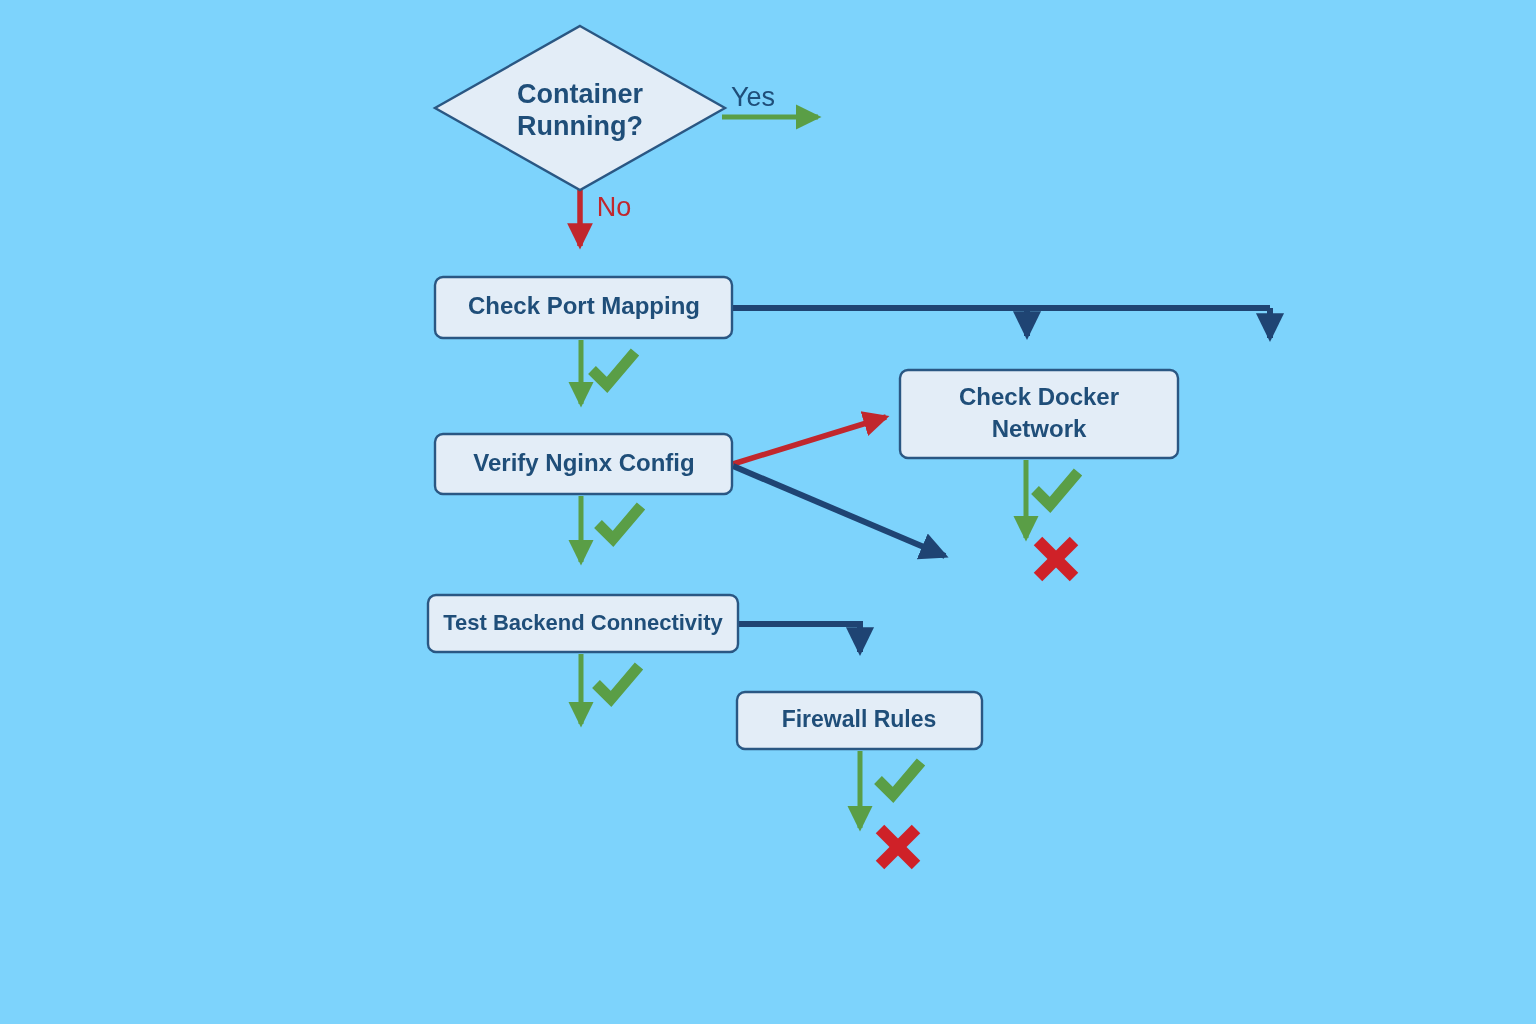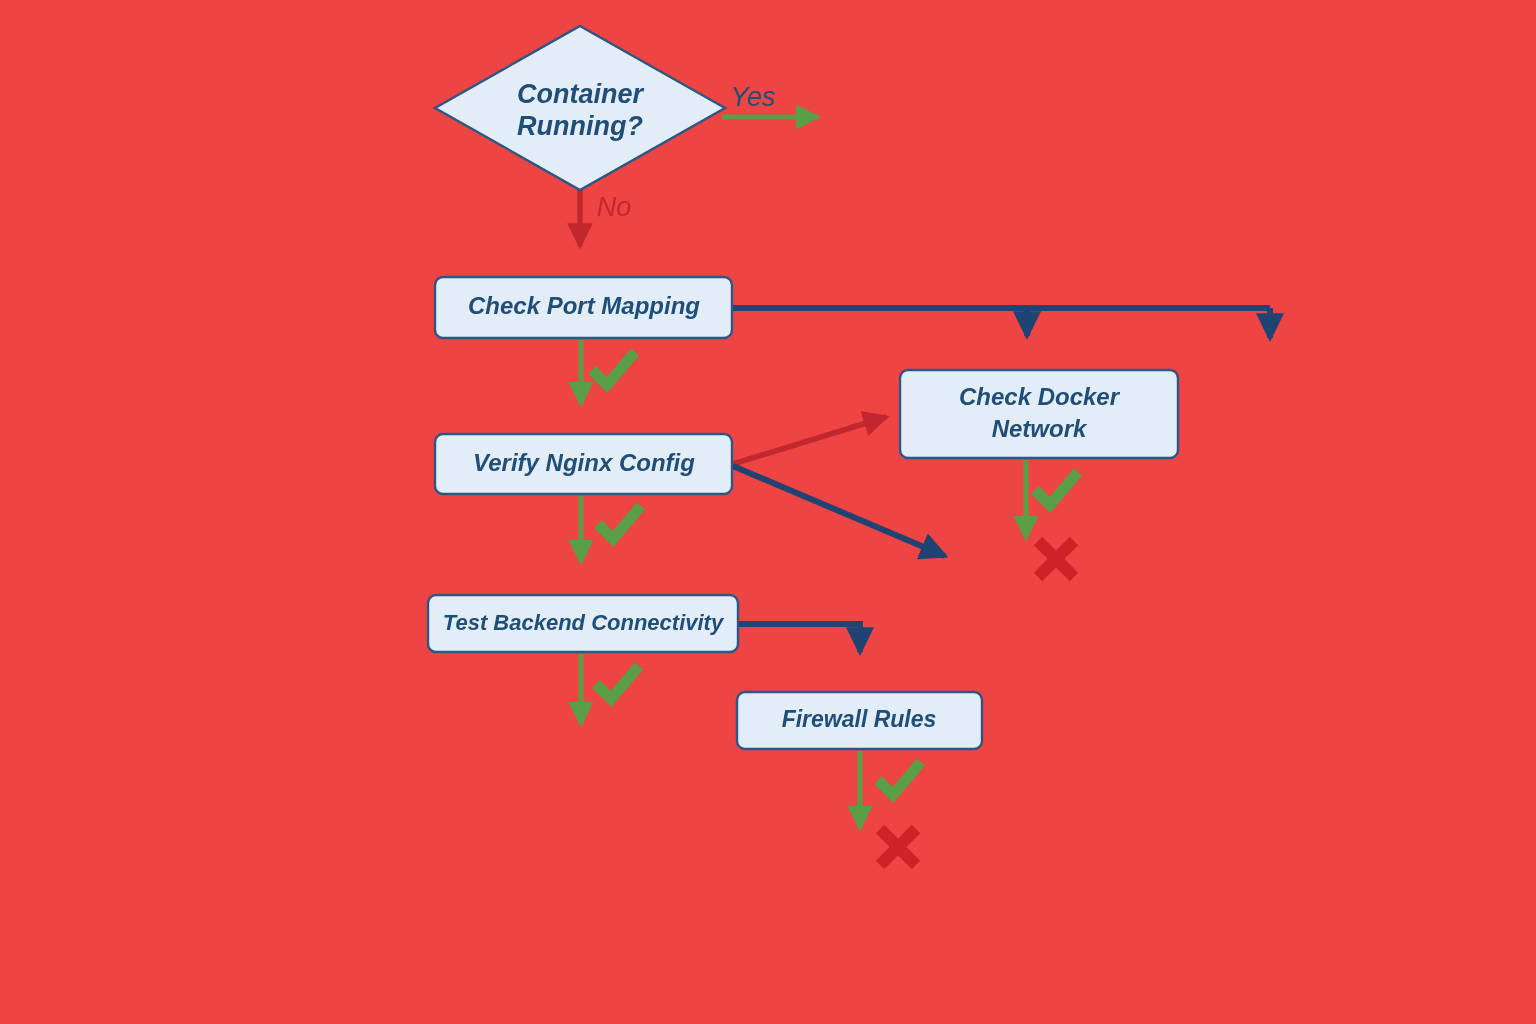--- a/index.html
+++ b/index.html
@@ -12,22 +12,21 @@
     width: 1536px;
     height: 1024px;
     font-family: "Liberation Sans", sans-serif;
     overflow: hidden;
     position: relative;
   }
   #canvas-root {
     position: relative;
     width: 1536px;
     height: 1024px;
-    background: #ef4444;
-    font-style: italic;
+    background: #7dd3fc;
   }
   svg.flow-svg {
     position: absolute;
     left: 0;
     top: 0;
     width: 1536px;
     height: 1024px;
     display: block;
   }
   .node-label {

